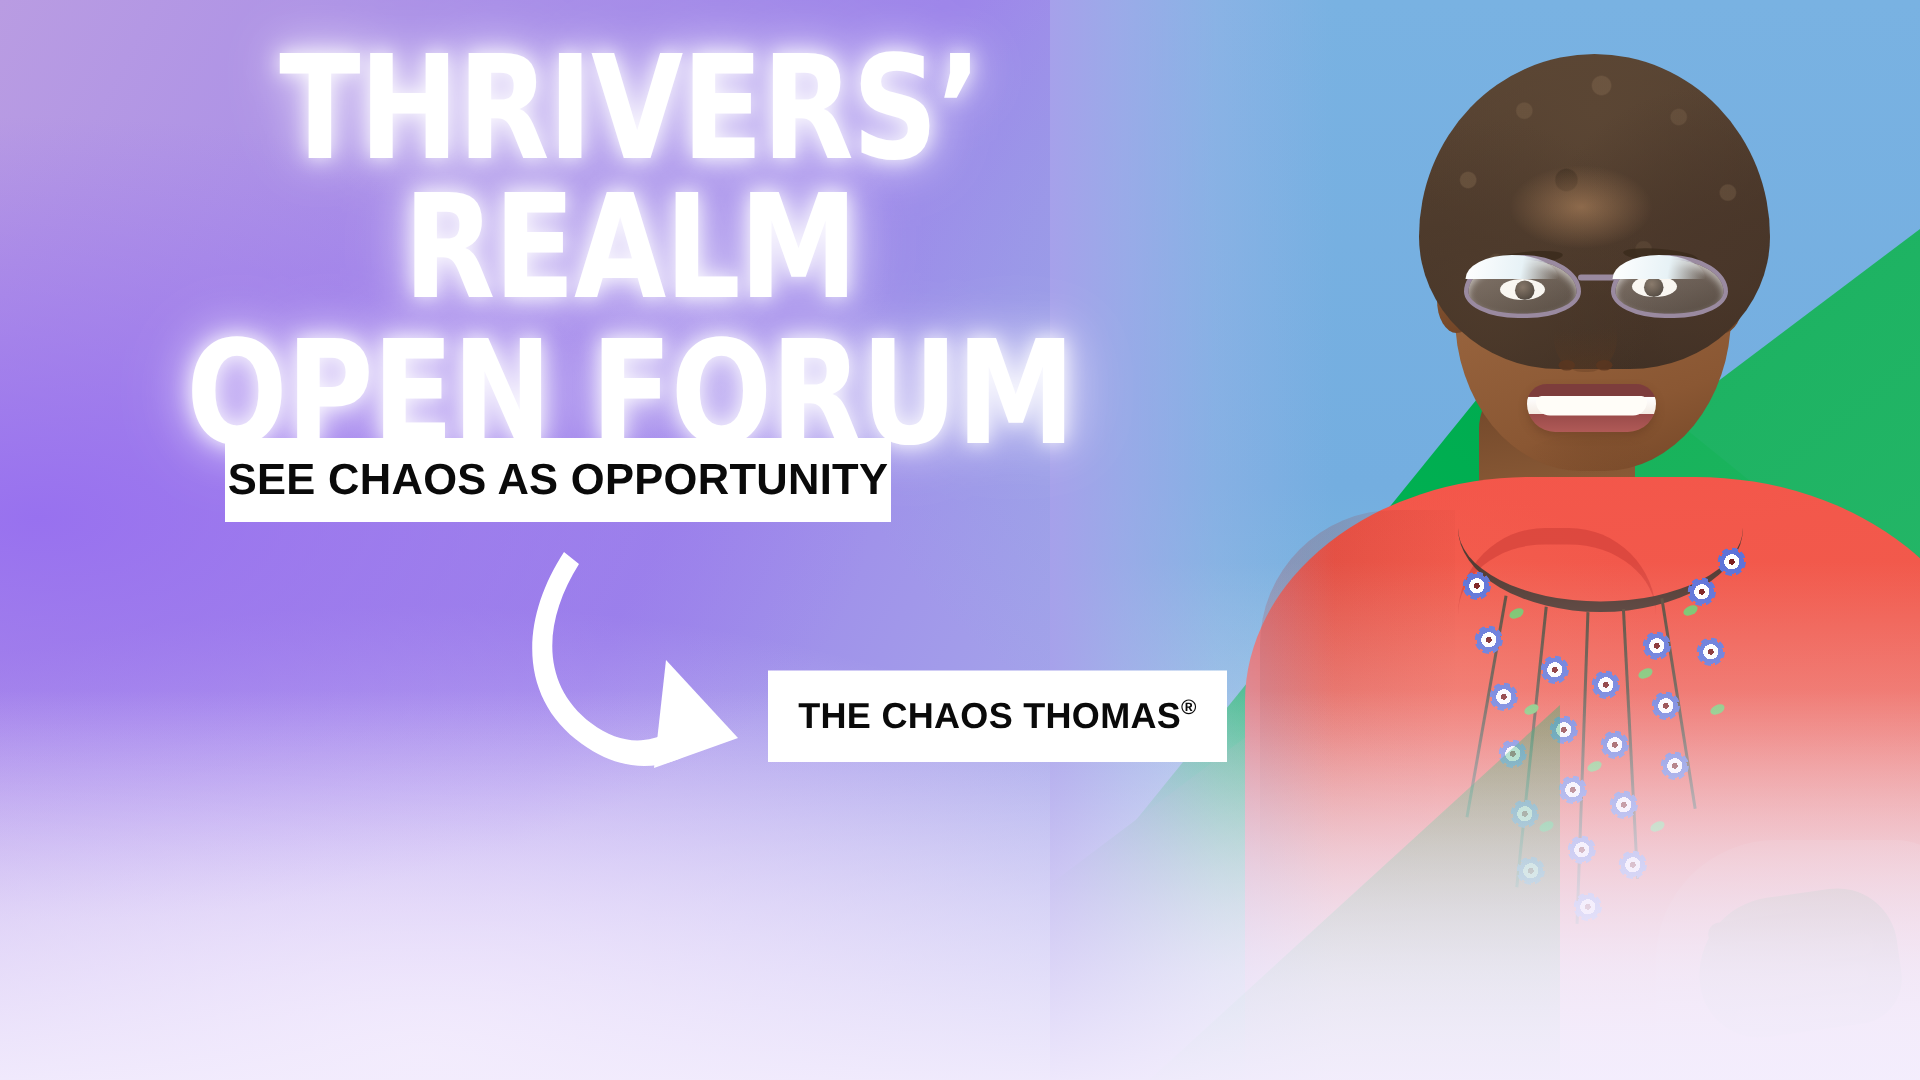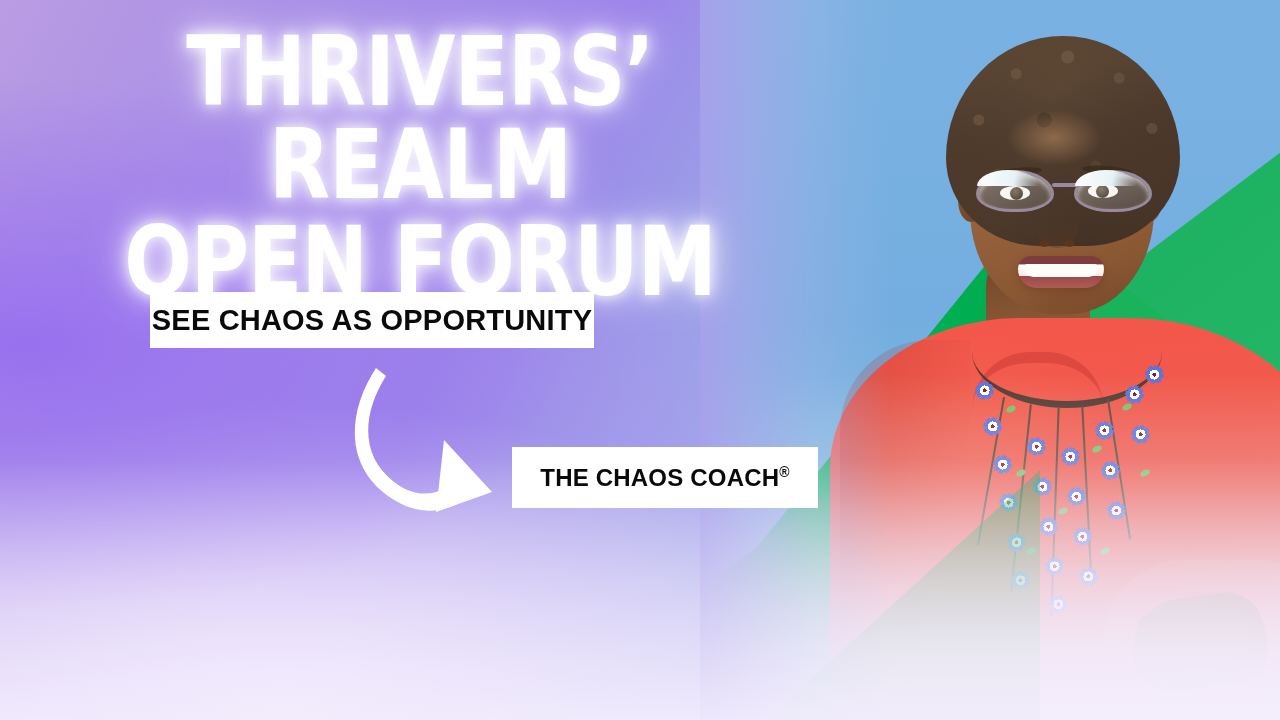--- a/index.html
+++ b/index.html
@@ -442,16 +442,16 @@
 
   <div id="arrow-graphic">
     <svg viewBox="0 0 180 165" width="180" height="165" aria-hidden="true">
       <path d="M36 6 C 6 52, 6 104, 48 134 C 84 160, 120 148, 138 124
                L 122 112 C 106 132, 80 140, 54 120 C 20 94, 22 52, 46 14 Z" fill="#ffffff"></path>
       <path d="M104 78 L 152 130 L 96 150 Z" fill="#ffffff"></path>
     </svg>
   </div>
 
   <div class="banner" id="banner-credit">
-    <span class="ln"><span>THE CHAOS COACH</span><sup>®</sup></span>
+    <span class="ln"><span>THE CHAOS THOMAS</span><sup>®</sup></span>
   </div>
 
 </div>
 
 </body></html>

